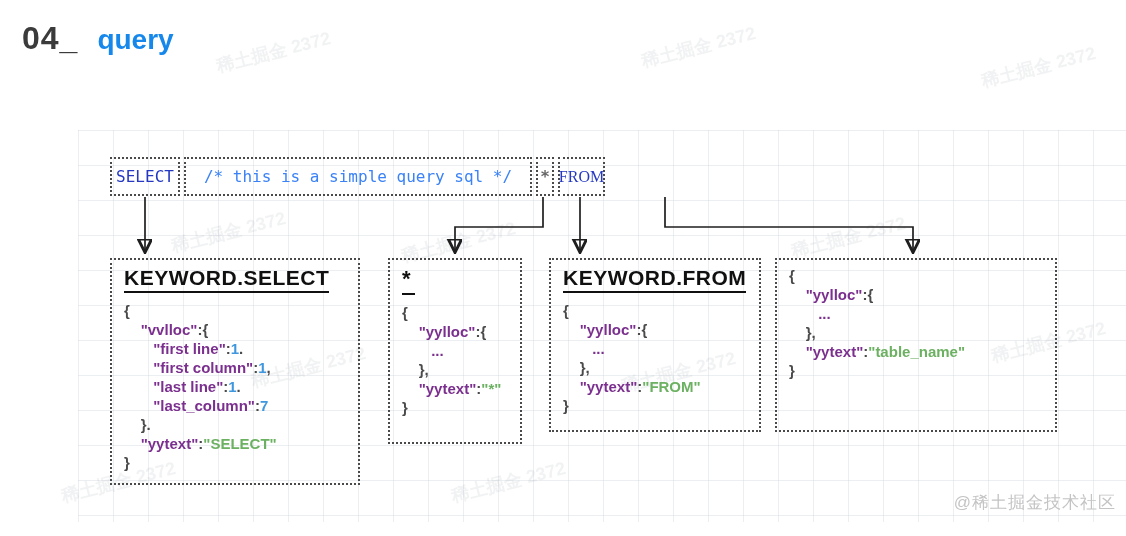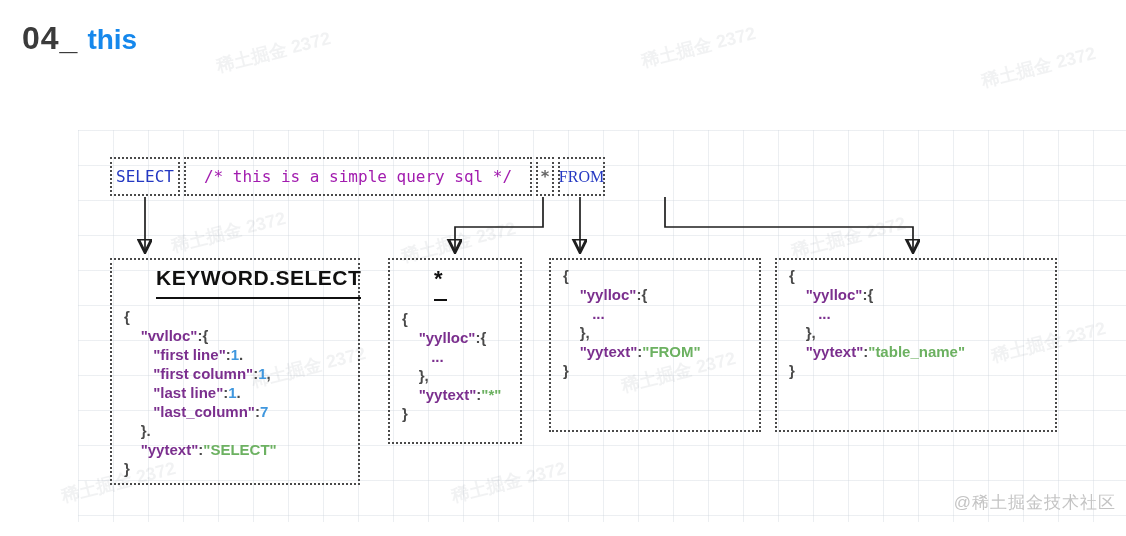--- a/index.html
+++ b/index.html
@@ -9,53 +9,53 @@
 
   
   .grid {
     position:absolute; left:78px; top:130px; width:1048px; height:392px;
     background-image:
       repeating-linear-gradient(to right, rgba(205,212,220,0.38) 0 1px, transparent 1px 35px),
       repeating-linear-gradient(to bottom, rgba(205,212,220,0.38) 0 1px, transparent 1px 35px);
   }
 
   
-  .heading { position:absolute; left:22px; top:20px; display:flex; align-items:baseline; gap:9px; }
+  .heading { position:absolute; left:22px; top:20px; display:flex; align-items:baseline; gap:19px; }
   .heading .num { font-size:32px; font-weight:800; color:#3b3b3b; letter-spacing:1px; }
   .heading .word { font-size:28px; font-weight:700; color:#1688ec; }
 
   
   .token-row { position:absolute; left:110px; top:157px; display:flex; gap:4px; height:39px; }
   .chip {
     height:39px; display:flex; align-items:center; justify-content:center;
     border:2px dotted #4a4a4a; background:transparent;
     font-family:"DejaVu Sans Mono", monospace; font-size:16px; white-space:pre;
   }
   .chip.kw   { color:#2438c2; }
-  .chip.cmt  { color:#a21caf; }
+  .chip.cmt  { color:#3b82f6; }
   .chip.star { color:#666; font-weight:700; }
   .c-select { width:70px;text-align:right; }
   .c-comment { width:348px; }
   .c-star { width:18px; }
   .c-from { width:47px;font-family:Liberation Serif, serif; }
   .c-table { width:115px; }
 
   
   svg.arrows { position:absolute; left:0; top:0; width:1126px; height:536px; pointer-events:none; }
   svg.arrows path { stroke:#1f1f1f; stroke-width:1.7; fill:none; }
 
   
   .tbox {
     position:absolute; border:2px dotted #4a4a4a; background:transparent;
     padding:6px 12px 8px 12px;
   }
   .tbox .title {
     display:inline-block; font-size:21px; font-weight:800; color:#101010;
-    letter-spacing:0.5px; border-bottom:2.5px solid #101010; padding-bottom:7px;
-    margin-bottom:8px; white-space:pre;margin-left:32px;
+    letter-spacing:0.5px; border-bottom:2.5px solid #101010; padding-bottom:1px;
+    margin-bottom:8px; white-space:pre;
   }
   .tbox .title.star-title { font-size:22px; min-width:13px; text-align:left; }
   .code { font-size:15px; font-weight:700; line-height:19px; white-space:pre; }
   .code-line { white-space:pre; }
   .tk-b { color:#4a4a4a; }
   .tk-k { color:#7b2f8e; }
   .tk-n { color:#3f97de; }
   .tk-s { color:#6cb161; }
 
   
@@ -80,21 +80,21 @@
       <span class="wm-tile" style="left: 790px; top: 225px;">稀土掘金 2372</span>
       <span class="wm-tile" style="left: 250px; top: 355px;">稀土掘金 2372</span>
       <span class="wm-tile" style="left: 620px; top: 360px;">稀土掘金 2372</span>
       <span class="wm-tile" style="left: 990px; top: 330px;">稀土掘金 2372</span>
       <span class="wm-tile" style="left: 450px; top: 470px;">稀土掘金 2372</span>
       <span class="wm-tile" style="left: 60px; top: 470px;">稀土掘金 2372</span>
     </div>
 
   <div class="heading">
     <span class="num">04_</span>
-    <span class="word">this</span>
+    <span class="word">query</span>
   </div>
 
   <div class="token-row">
     <div class="chip kw c-select">SELECT</div>
     <div class="chip cmt c-comment">/* this is a simple query sql */</div>
     <div class="chip star c-star">*</div>
     <div class="chip kw c-from">FROM</div>
   </div>
 
   <svg class="arrows" viewBox="0 0 1126 536">
@@ -113,20 +113,21 @@
     <div><span class="title">KEYWORD.SELECT</span></div>
     <div class="code"><div class="code-line"><span class="tk-b">{</span></div><div class="code-line"><span class="tk-k">    "vvlloc"</span><span class="tk-b">:{</span></div><div class="code-line"><span class="tk-k">       "first line"</span><span class="tk-b">:</span><span class="tk-n">1</span><span class="tk-b">.</span></div><div class="code-line"><span class="tk-k">       "first column"</span><span class="tk-b">:</span><span class="tk-n">1</span><span class="tk-b">,</span></div><div class="code-line"><span class="tk-k">       "last line"</span><span class="tk-b">:</span><span class="tk-n">1</span><span class="tk-b">.</span></div><div class="code-line"><span class="tk-k">       "last_column"</span><span class="tk-b">:</span><span class="tk-n">7</span></div><div class="code-line"><span class="tk-b">    }.</span></div><div class="code-line"><span class="tk-k">    "yytext"</span><span class="tk-b">:</span><span class="tk-s">"SELECT"</span></div><div class="code-line"><span class="tk-b">}</span></div></div>
   </div>
 
   <div class="tbox" style="left:388px; top:258px; width:134px; height:186px;">
     <div><span class="title star-title">*</span></div>
     <div class="code"><div class="code-line"><span class="tk-b">{</span></div><div class="code-line"><span class="tk-k">    "yylloc"</span><span class="tk-b">:{</span></div><div class="code-line"><span class="tk-k">       ...</span></div><div class="code-line"><span class="tk-b">    },</span></div><div class="code-line"><span class="tk-k">    "yytext"</span><span class="tk-b">:</span><span class="tk-s">"*"</span></div><div class="code-line"><span class="tk-b">}</span></div></div>
   </div>
 
   <div class="tbox" style="left:549px; top:258px; width:212px; height:174px;">
+    <div><span class="title">KEYWORD.FROM</span></div>
     <div class="code"><div class="code-line"><span class="tk-b">{</span></div><div class="code-line"><span class="tk-k">    "yylloc"</span><span class="tk-b">:{</span></div><div class="code-line"><span class="tk-k">       ...</span></div><div class="code-line"><span class="tk-b">    },</span></div><div class="code-line"><span class="tk-k">    "yytext"</span><span class="tk-b">:</span><span class="tk-s">"FROM"</span></div><div class="code-line"><span class="tk-b">}</span></div></div>
   </div>
 
   <div class="tbox" style="left:775px; top:258px; width:282px; height:174px;">
     <div class="code"><div class="code-line"><span class="tk-b">{</span></div><div class="code-line"><span class="tk-k">    "yylloc"</span><span class="tk-b">:{</span></div><div class="code-line"><span class="tk-k">       ...</span></div><div class="code-line"><span class="tk-b">    },</span></div><div class="code-line"><span class="tk-k">    "yytext"</span><span class="tk-b">:</span><span class="tk-s">"table_name"</span></div><div class="code-line"><span class="tk-b">}</span></div></div>
   </div>
 
   <div class="wm-corner">@稀土掘金技术社区</div>
 
 </div>

